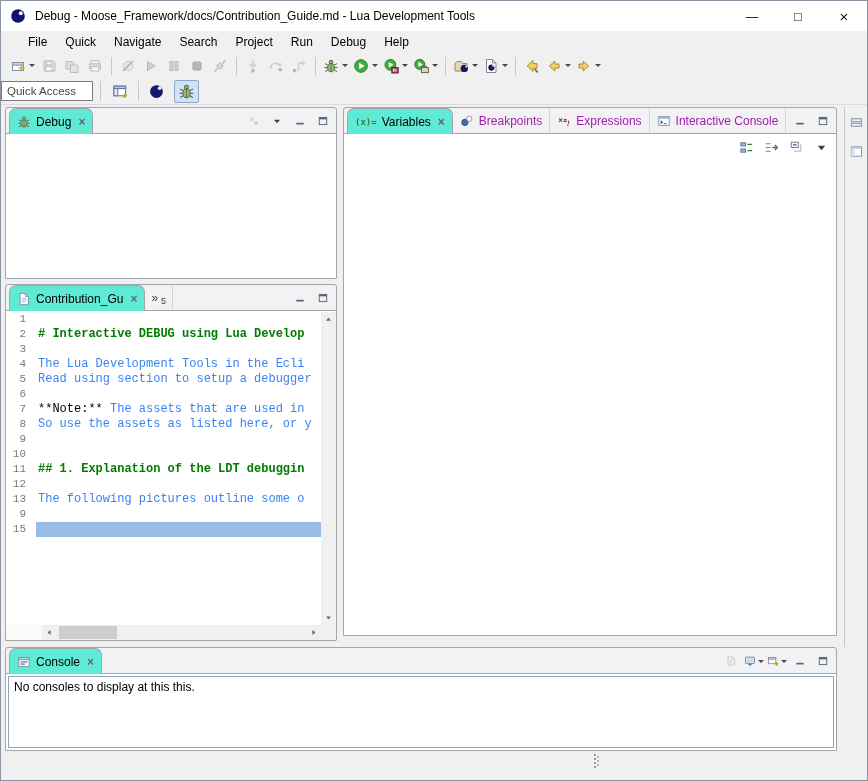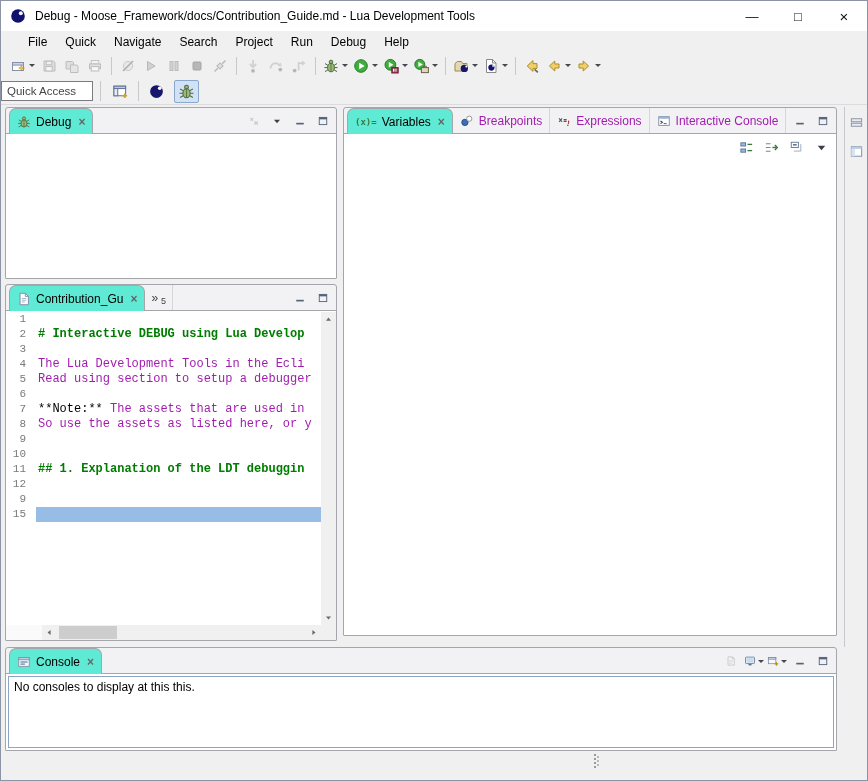--- a/index.html
+++ b/index.html
@@ -55,21 +55,21 @@
   #console-view{left:4px;top:646px;width:832px;height:104px;}
 
   
   #editor-lines{position:absolute;top:1px;left:0;right:15px;bottom:15px;overflow:hidden;font-family:"Liberation Mono","DejaVu Sans Mono",monospace;font-size:12px;line-height:15px;}
   .ed-line{display:flex;height:15px;}
   .ed-num{flex:0 0 30px;text-align:right;padding-right:10px;color:#7a7a7a;font-size:11px;}
   .ed-text{flex:1;white-space:pre;overflow:hidden;padding-left:2px;}
   .ed-line.current .ed-text{background:var(--selection,#97bce6);}
   .seg-h{color:var(--heading,#007d00);font-weight:bold;}
   .seg-i{}
-  .seg-p{color:#a21caf;}
+  .seg-p{color:#3b82f6;}
   .vscroll{position:absolute;top:1px;right:0;width:15px;bottom:15px;background:#f0f0f0;display:flex;flex-direction:column;}
   .vscroll .sb-track{flex:1;}
   .hscroll{position:absolute;left:36px;right:15px;bottom:0;height:15px;background:#f0f0f0;display:flex;}
   .sb-arrow{flex:0 0 15px;height:15px;display:flex;align-items:center;justify-content:center;}
   .sb-track.h{flex:1;position:relative;}
   .sb-thumb{position:absolute;left:2px;top:1px;bottom:1px;width:58px;background:#cdcdcd;}
   .sb-corner{position:absolute;right:0;bottom:0;width:15px;height:15px;background:#f0f0f0;}
   .gutter-footer{position:absolute;left:0;bottom:0;width:36px;height:15px;background:#fafafa;}
 
   
@@ -491,20 +491,24 @@
           </div>
           <div class="ed-line">
             <span class="ed-num">11</span>
             <span class="ed-text"><span class="seg-h">## 1. Explanation of the LDT debuggin</span></span>
           </div>
           <div class="ed-line">
             <span class="ed-num">12</span>
             <span class="ed-text"></span>
           </div>
           <div class="ed-line">
+            <span class="ed-num">13</span>
+            <span class="ed-text"><span class="seg-p">The following pictures outline some o</span></span>
+          </div>
+          <div class="ed-line">
             <span class="ed-num">9</span>
             <span class="ed-text"></span>
           </div>
           <div class="ed-line current">
             <span class="ed-num">15</span>
             <span class="ed-text"></span>
           </div>
         </div>
       <div class="vscroll">
         <span class="sb-arrow ic">

